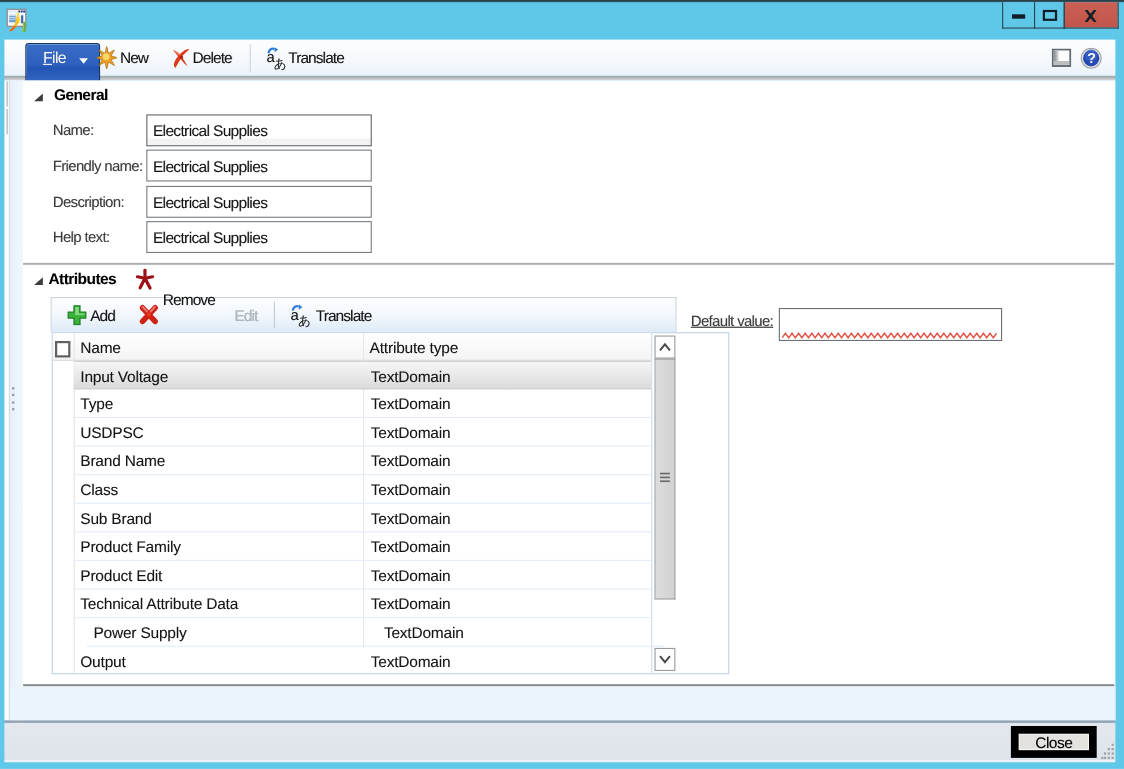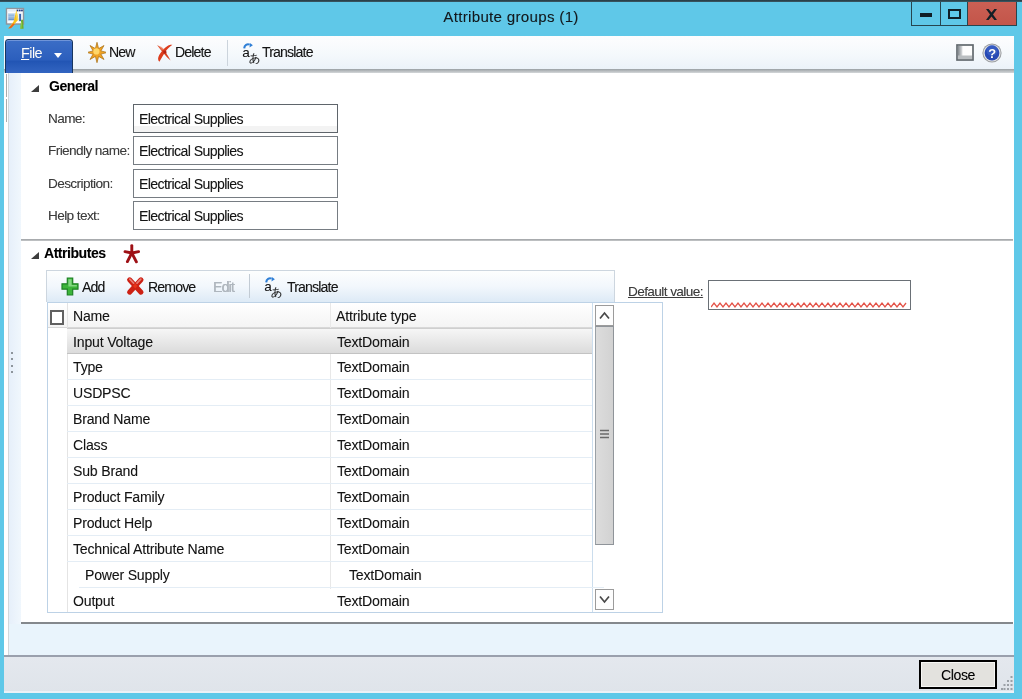--- a/index.html
+++ b/index.html
@@ -10,21 +10,21 @@
 #topline { left:0; top:0; width:1022px; height:2px; background:linear-gradient(#233941,#3d5a66); }
 #title { left:0; top:8px; width:1022px; text-align:center; font-size:15px; letter-spacing:0.35px; color:#12181c; }
 
 .wbtn { top:2px; height:24px; border:1px solid #26454f; border-top:none; }
 #btnmin { left:911px; width:30px; background:#5fc8e8; }
 #btnmax { left:940px; width:28px; background:#5fc8e8; }
 #btnclose { left:967px; width:50px; background:linear-gradient(#ca6054,#c3554a); }
 
 #menubar { left:4px; top:36px; width:1010px; height:33px; background:linear-gradient(#fdfdfe,#f5f9fc 55%,#ebf2f9); }
 #menuline { left:4px; top:69px; width:1010px; height:4px; background:linear-gradient(#9aa0a4,#d4d7d9); }
-#filebtn { left:5px; top:39px; width:68px; height:43px; border-radius:3px; border:1px solid #17355f; background:linear-gradient(#3b6dc6,#2c5fbd 48%,#2255b4 52%,#3e70ca); color:#fff; font-size:14.5px; box-shadow:inset 0 1px 0 #6f94d8; }
+#filebtn { left:23px; top:39px; width:68px; height:43px; border-radius:3px; border:1px solid #17355f; background:linear-gradient(#3b6dc6,#2c5fbd 48%,#2255b4 52%,#3e70ca); color:#fff; font-size:14.5px; box-shadow:inset 0 1px 0 #6f94d8; }
 .mtext { font-size:14px; letter-spacing:-0.8px; color:#141414; }
 
 #content { left:4px; top:73px; width:1010px; height:582px; background:#fff; }
 #leftband { left:8px; top:73px; width:13px; height:582px; border-left:1px solid #d2d7db; background:linear-gradient(90deg,#e6effa,#f0f7fd); }
 .vline1 { left:6px; width:1px; background:#ababab; }
 .dot { width:2px; height:2px; background:#8e959c; }
 
 .sechdr { font-size:14px; font-weight:bold; letter-spacing:-0.45px; color:#000; }
 .tri { width:0; height:0; border-left:8px solid transparent; border-bottom:7px solid #3d3d3d; }
 .flabel { font-size:13.5px; letter-spacing:-0.55px; color:#3c3c3c; }
@@ -41,27 +41,26 @@
 .rowsel { background:linear-gradient(#f6f6f6,#dbdbdb); border-top:1px solid #cfcfcf; border-bottom:1px solid #c3c3c3; }
 .cname { position:absolute; left:6px; top:5px; }
 .ctype { position:absolute; left:270px; top:5px; }
 .sbx { position:absolute; border:1px solid #9b9b9b; background:#fdfdfd; }
 
 #dvlabel { left:628px; top:284px; font-size:13.5px; letter-spacing:-0.55px; color:#3c3c3c;text-decoration:underline; }
 #dvinput { left:708px; top:280px; width:203px; height:30px; border:1px solid #6a7076; background:#fff; }
 
 #blueband { left:9px; top:624px; width:1005px; height:31px; background:#e9f4fc; }
 #statusbar { left:4px; top:655px; width:1010px; height:38px; background:linear-gradient(#e4e8ee,#dfe4ea); border-top:2px solid #9aa0ad; box-shadow:inset 0 -2px 0 #eef1f6; }
-#closebtn { left:919px; top:660px; width:78px; height:29px; background:#e3e2de; border:2px solid #000000; box-shadow:inset 0 0 0 1px #f7f7f5; font-size:14px; letter-spacing:-0.4px; color:#000; display:flex; align-items:center; justify-content:center; }
+#closebtn { left:919px; top:660px; width:78px; height:29px; background:#e3e2de; border:7px solid #000000; box-shadow:inset 0 0 0 1px #f7f7f5; font-size:14px; letter-spacing:-0.4px; color:#000; display:flex; align-items:center; justify-content:center; }
 </style>
 </head>
 <body>
 <div id="win">
   <div class="abs" id="topline"></div>
-  <div class="abs" id="title">Attribute groups (1)</div>
 
   <div class="abs wbtn" id="btnmin"></div>
   <div class="abs wbtn" id="btnmax"></div>
   <div class="abs wbtn" id="btnclose"></div>
   <div class="abs" style="left:920px;top:13px;width:12px;height:3.5px;background:#101f27;"></div>
   <div class="abs" style="left:948px;top:8.5px;width:12.5px;height:10.5px;border:2.5px solid #101f27;"></div>
   <svg class="abs" style="left:986px;top:9px" width="11" height="11" viewBox="0 0 11 11">
     <path d="M0 0 L2.6 0 L5.5 3.4 L8.4 0 L11 0 L7 5.5 L11 11 L8.4 11 L5.5 7.6 L2.6 11 L0 11 L4 5.5 Z" fill="#131f26"></path>
   </svg>
 
@@ -179,21 +178,21 @@
     <g stroke="#cd2114" stroke-width="5" stroke-linecap="round">
         <line x1="3.6" y1="3.8" x2="15" y2="16.2"></line>
         <line x1="15" y1="3.8" x2="3.6" y2="16.2"></line>
       </g>
     <g stroke="#ee8d85" stroke-width="1.7" stroke-linecap="round" opacity="0.85">
         <line x1="3.8" y1="3.1" x2="7.6" y2="7.2"></line>
         <line x1="14.8" y1="3.1" x2="11" y2="7.2"></line>
       </g>
     <path d="M7 9.9 L9.3 7.4 L11.6 9.9 L9.3 12.4 Z" fill="#e83419"></path>
   </svg>
-  <div class="abs ttext" style="left:148px;top:279px;">Remove</div>
+  <div class="abs ttext" style="left:148px;top:264px;">Remove</div>
   <div class="abs ttext" style="left:213px;top:279px;color:#aeb6be;">Edit</div>
   <div class="abs tsep" style="left:249px;top:274px;height:24px;"></div>
   <svg class="abs" style="left:262px;top:274px" width="23" height="24" viewBox="0 0 23 24">
     <text x="2.2" y="16.8" font-size="13.5" font-family="Liberation Sans" fill="#161616">a</text>
     <text x="8.8" y="21.6" font-size="11.5" font-family="Liberation Sans" fill="#161616">あ</text>
     <path d="M4.2 8.4 C4.4 5 7.2 3.6 9.6 4.6" stroke="#2f7fd6" stroke-width="2.1" fill="none"></path>
     <path d="M9.9 2.9 L12.9 5.3 L9.5 7.5 Z" fill="#2f7fd6"></path>
   </svg>
   <div class="abs ttext" style="left:287px;top:279px;">Translate</div>
 
@@ -228,25 +227,25 @@
       </div>
     <div class="row" style="top:155px;">
         <span class="cname">Sub Brand</span>
         <span class="ctype">TextDomain</span>
       </div>
     <div class="row" style="top:181px;">
         <span class="cname">Product Family</span>
         <span class="ctype">TextDomain</span>
       </div>
     <div class="row" style="top:207px;">
-        <span class="cname">Product Help</span>
+        <span class="cname">Product Edit</span>
         <span class="ctype">TextDomain</span>
       </div>
     <div class="row" style="top:233px;">
-        <span class="cname">Technical Attribute Name</span>
+        <span class="cname">Technical Attribute Data</span>
         <span class="ctype">TextDomain</span>
       </div>
     <div class="row" style="top:259px;margin-left:12px;">
         <span class="cname">Power Supply</span>
         <span class="ctype">TextDomain</span>
       </div>
     <div class="row" style="top:285px;border-bottom:none;">
         <span class="cname">Output</span>
         <span class="ctype">TextDomain</span>
       </div>

